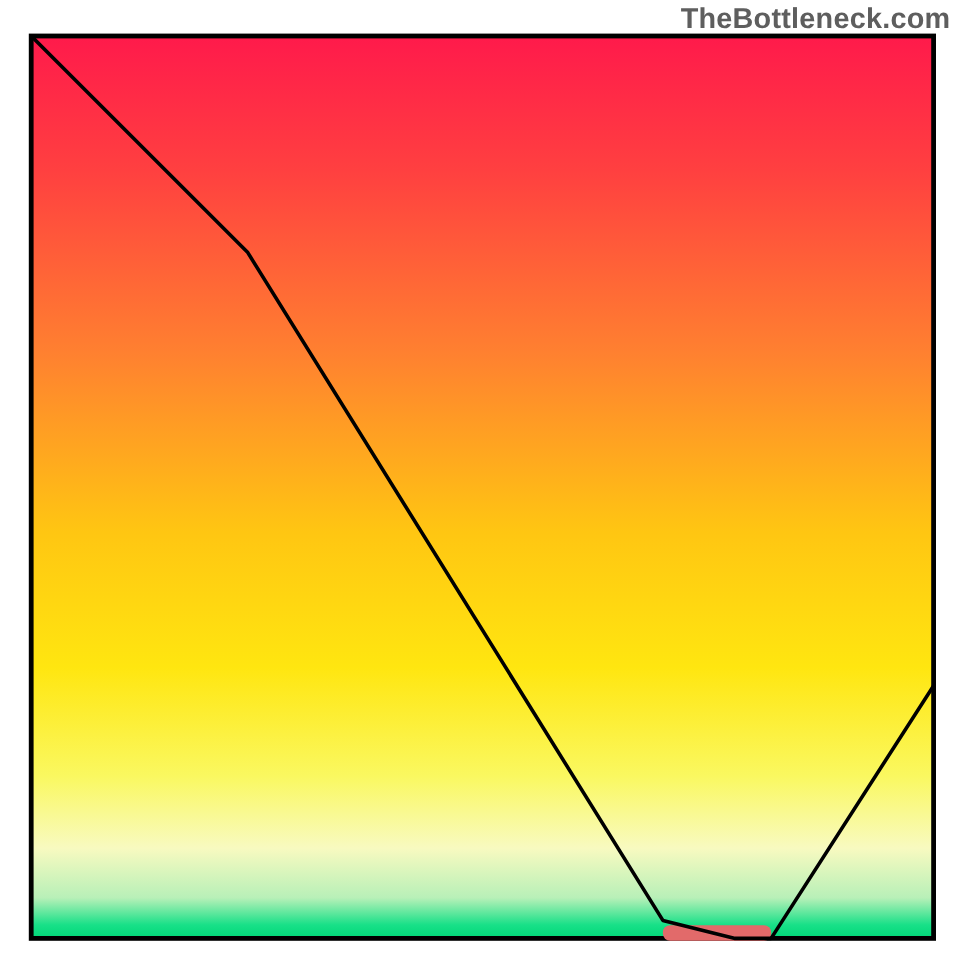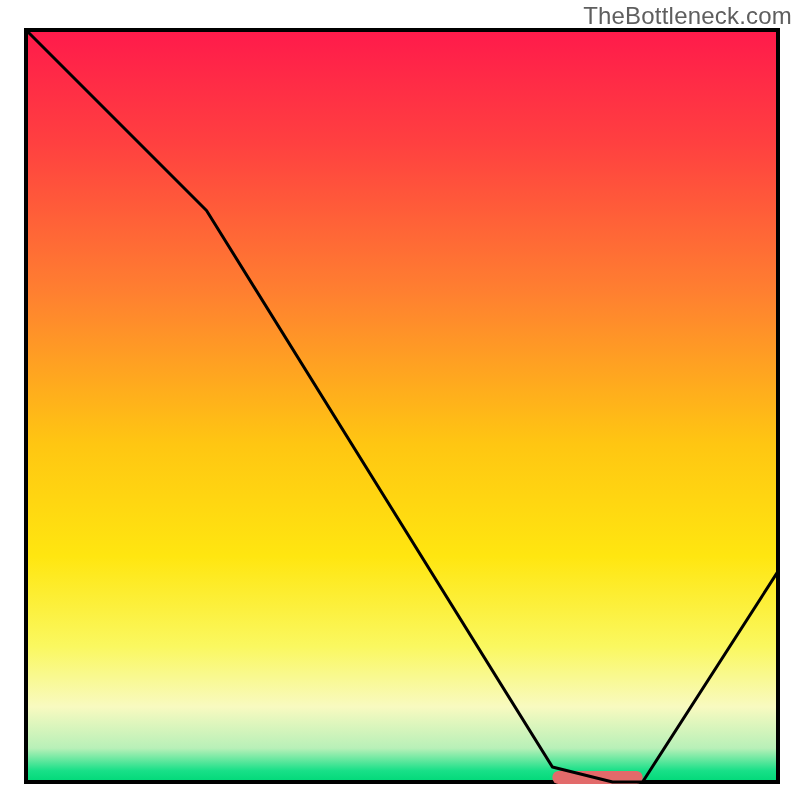--- a/index.html
+++ b/index.html
@@ -13,21 +13,21 @@
   .chart-container {
     position: relative;
     width: 800px;
     height: 800px;
   }
   .watermark {
     position: absolute;
     top: 2px;
     right: 8px;
     font-size: 24px;
-    font-weight: normal;
+    font-weight: bold;
     color: #5e5e5e;
     letter-spacing: 0.2px;
   }
   svg {
     display: block;
   }
 </style>
 </head>
 <body>
 

